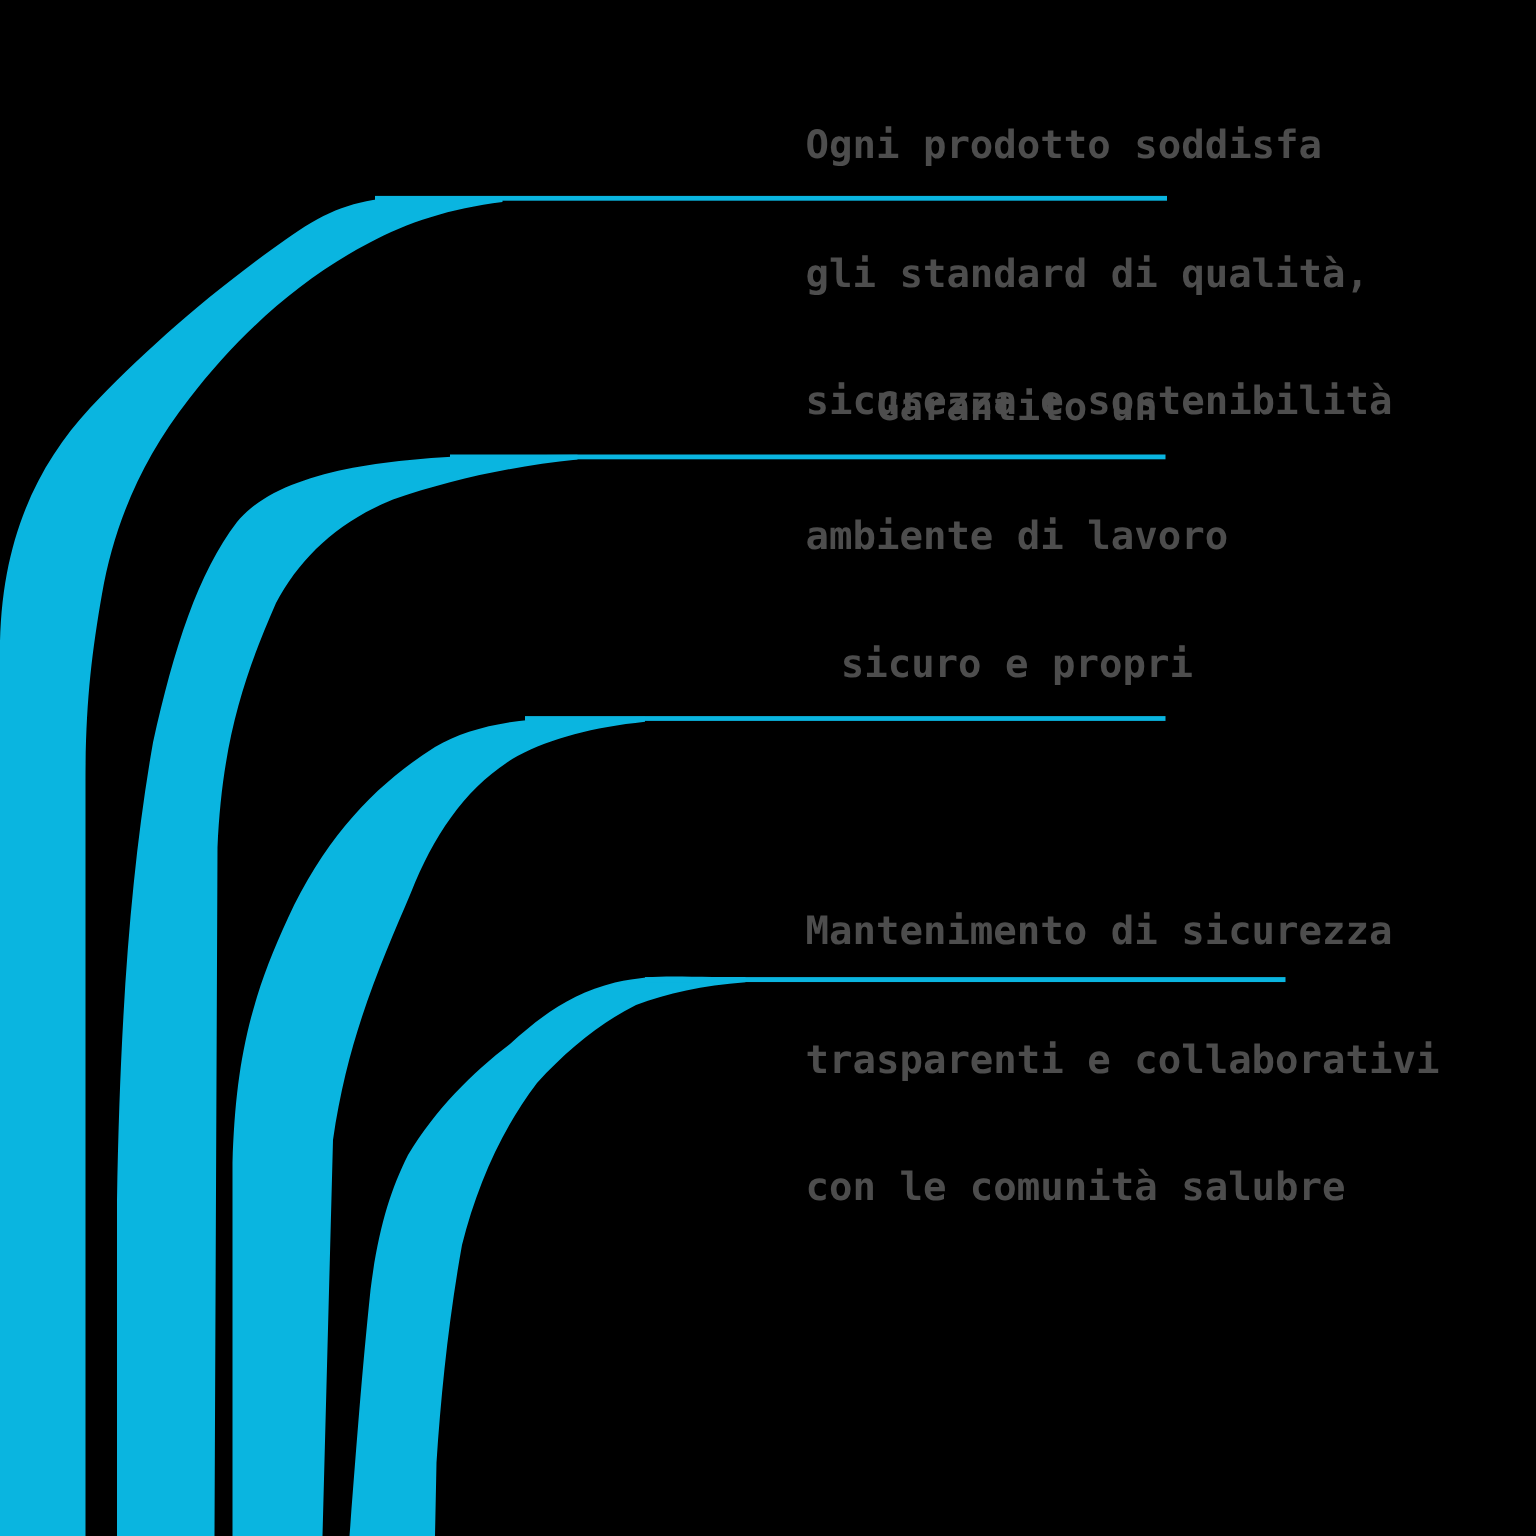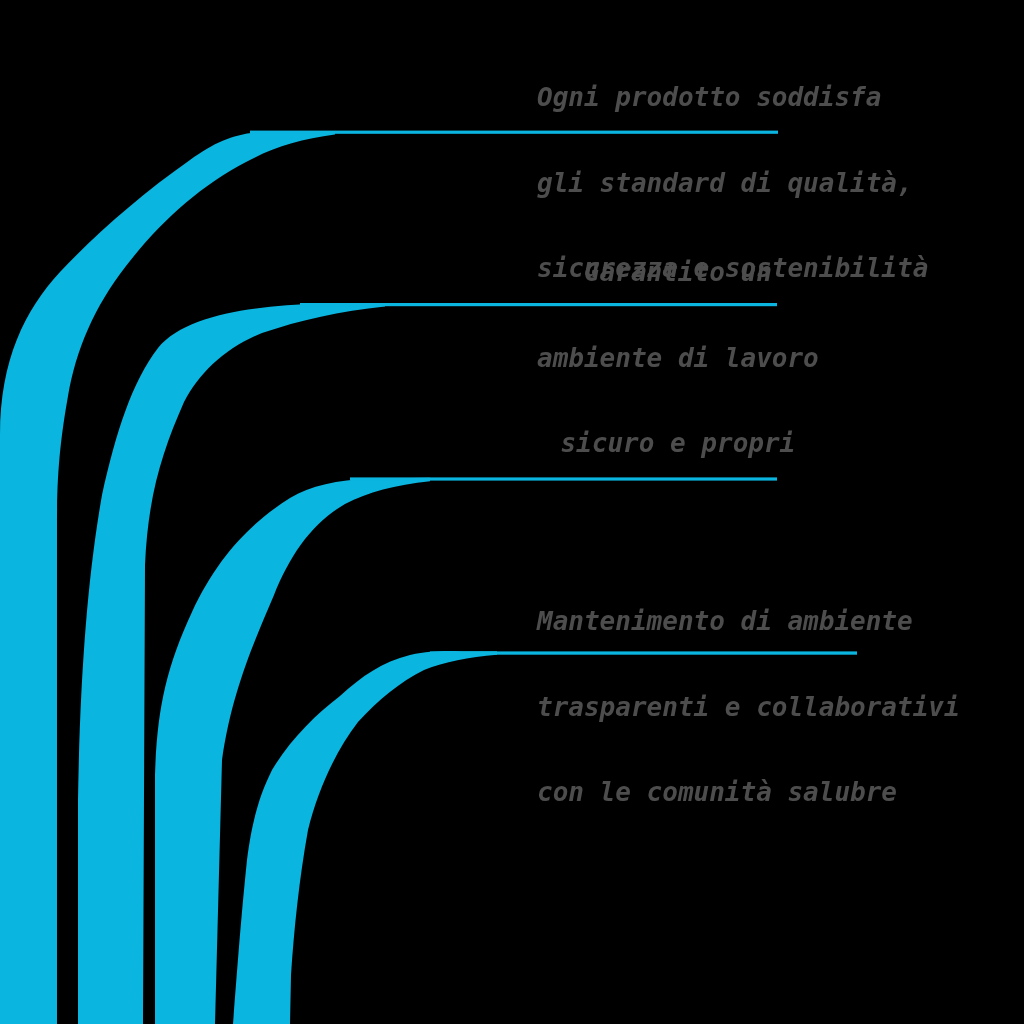--- a/index.html
+++ b/index.html
@@ -8,21 +8,20 @@
     width: 1024px;
     height: 1024px;
     background: #000000;
     overflow: hidden;
   }
   .canvas {
     position: relative;
     width: 1024px;
     height: 1024px;
     background: var(--background, #000000);
-    font-style: italic;
   }
   .swoosh-svg {
     position: absolute;
     left: 0;
     top: 0;
     width: 1024px;
     height: 1024px;
   }
   .swoosh-svg path,
   .swoosh-svg rect {
@@ -107,18 +106,18 @@
   </div>
 
   <div class="label label-2">
     <div>Garantito un</div>
     <div>ambiente di lavoro</div>
     <div>sicuro e propri</div>
   </div>
 
 
   <div class="label label-4">
-    <div>Mantenimento di ambiente</div>
+    <div>Mantenimento di sicurezza</div>
     <div>trasparenti e collaborativi</div>
     <div>con le comunità salubre</div>
   </div>
 
 </div>
 
 </body></html>

